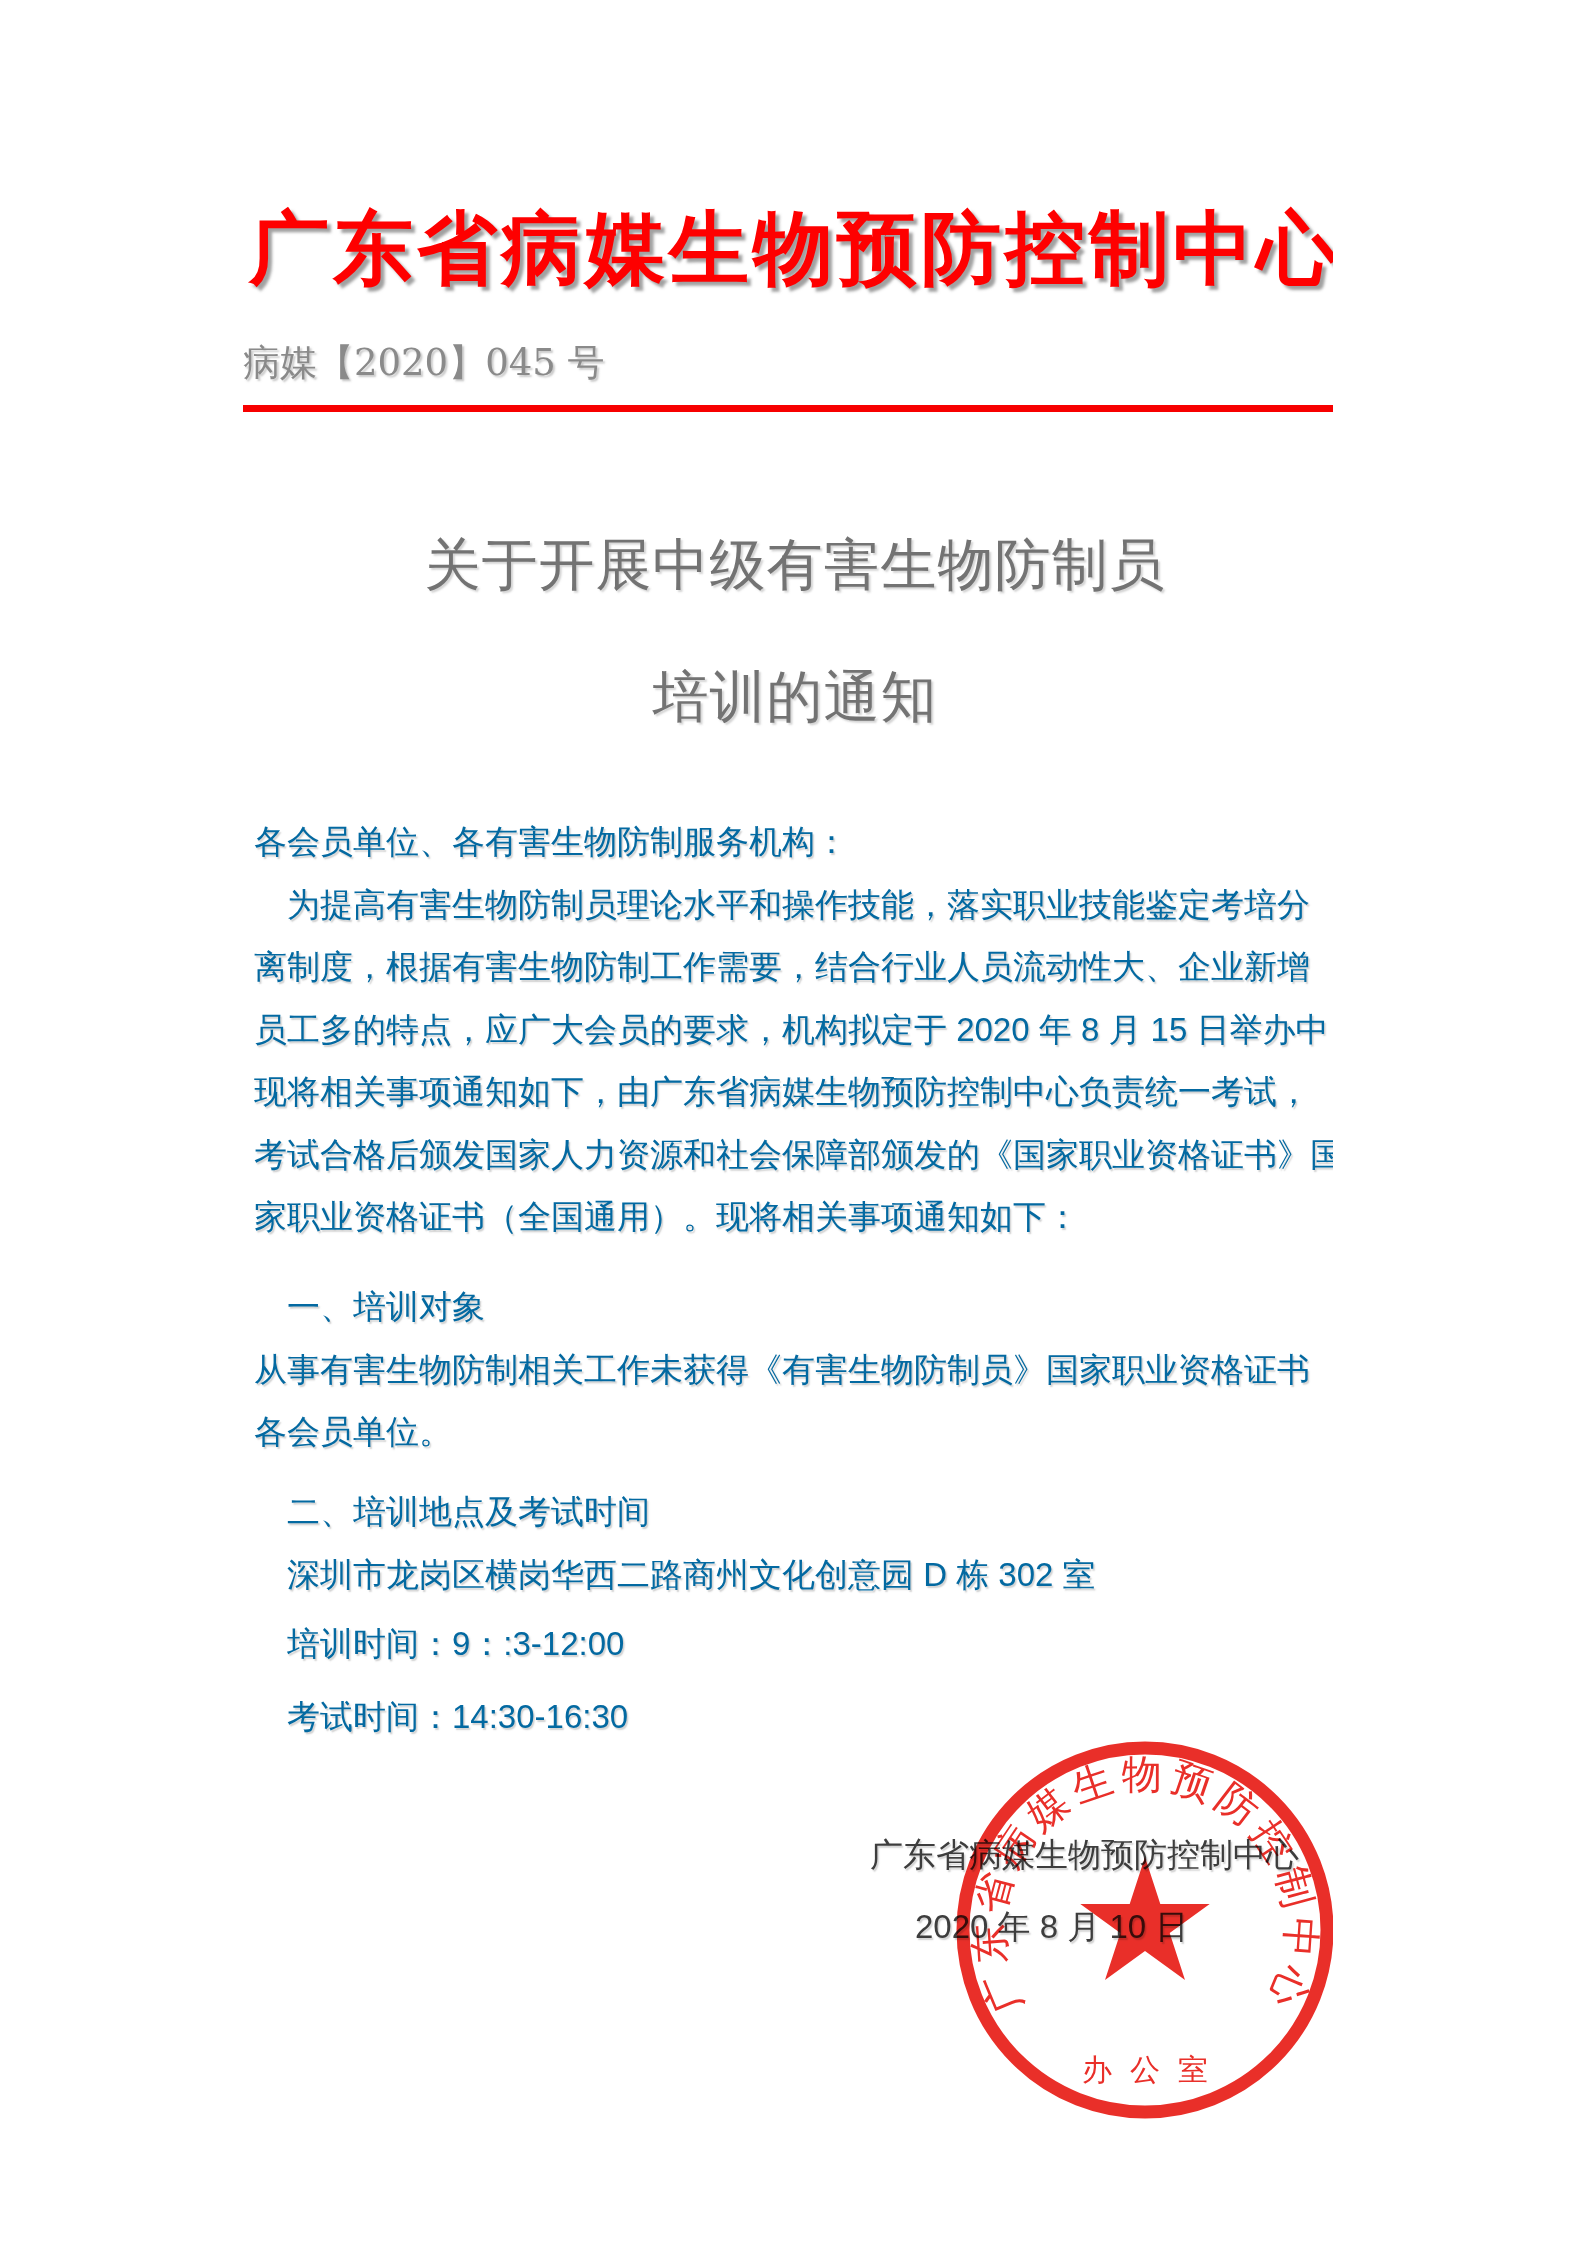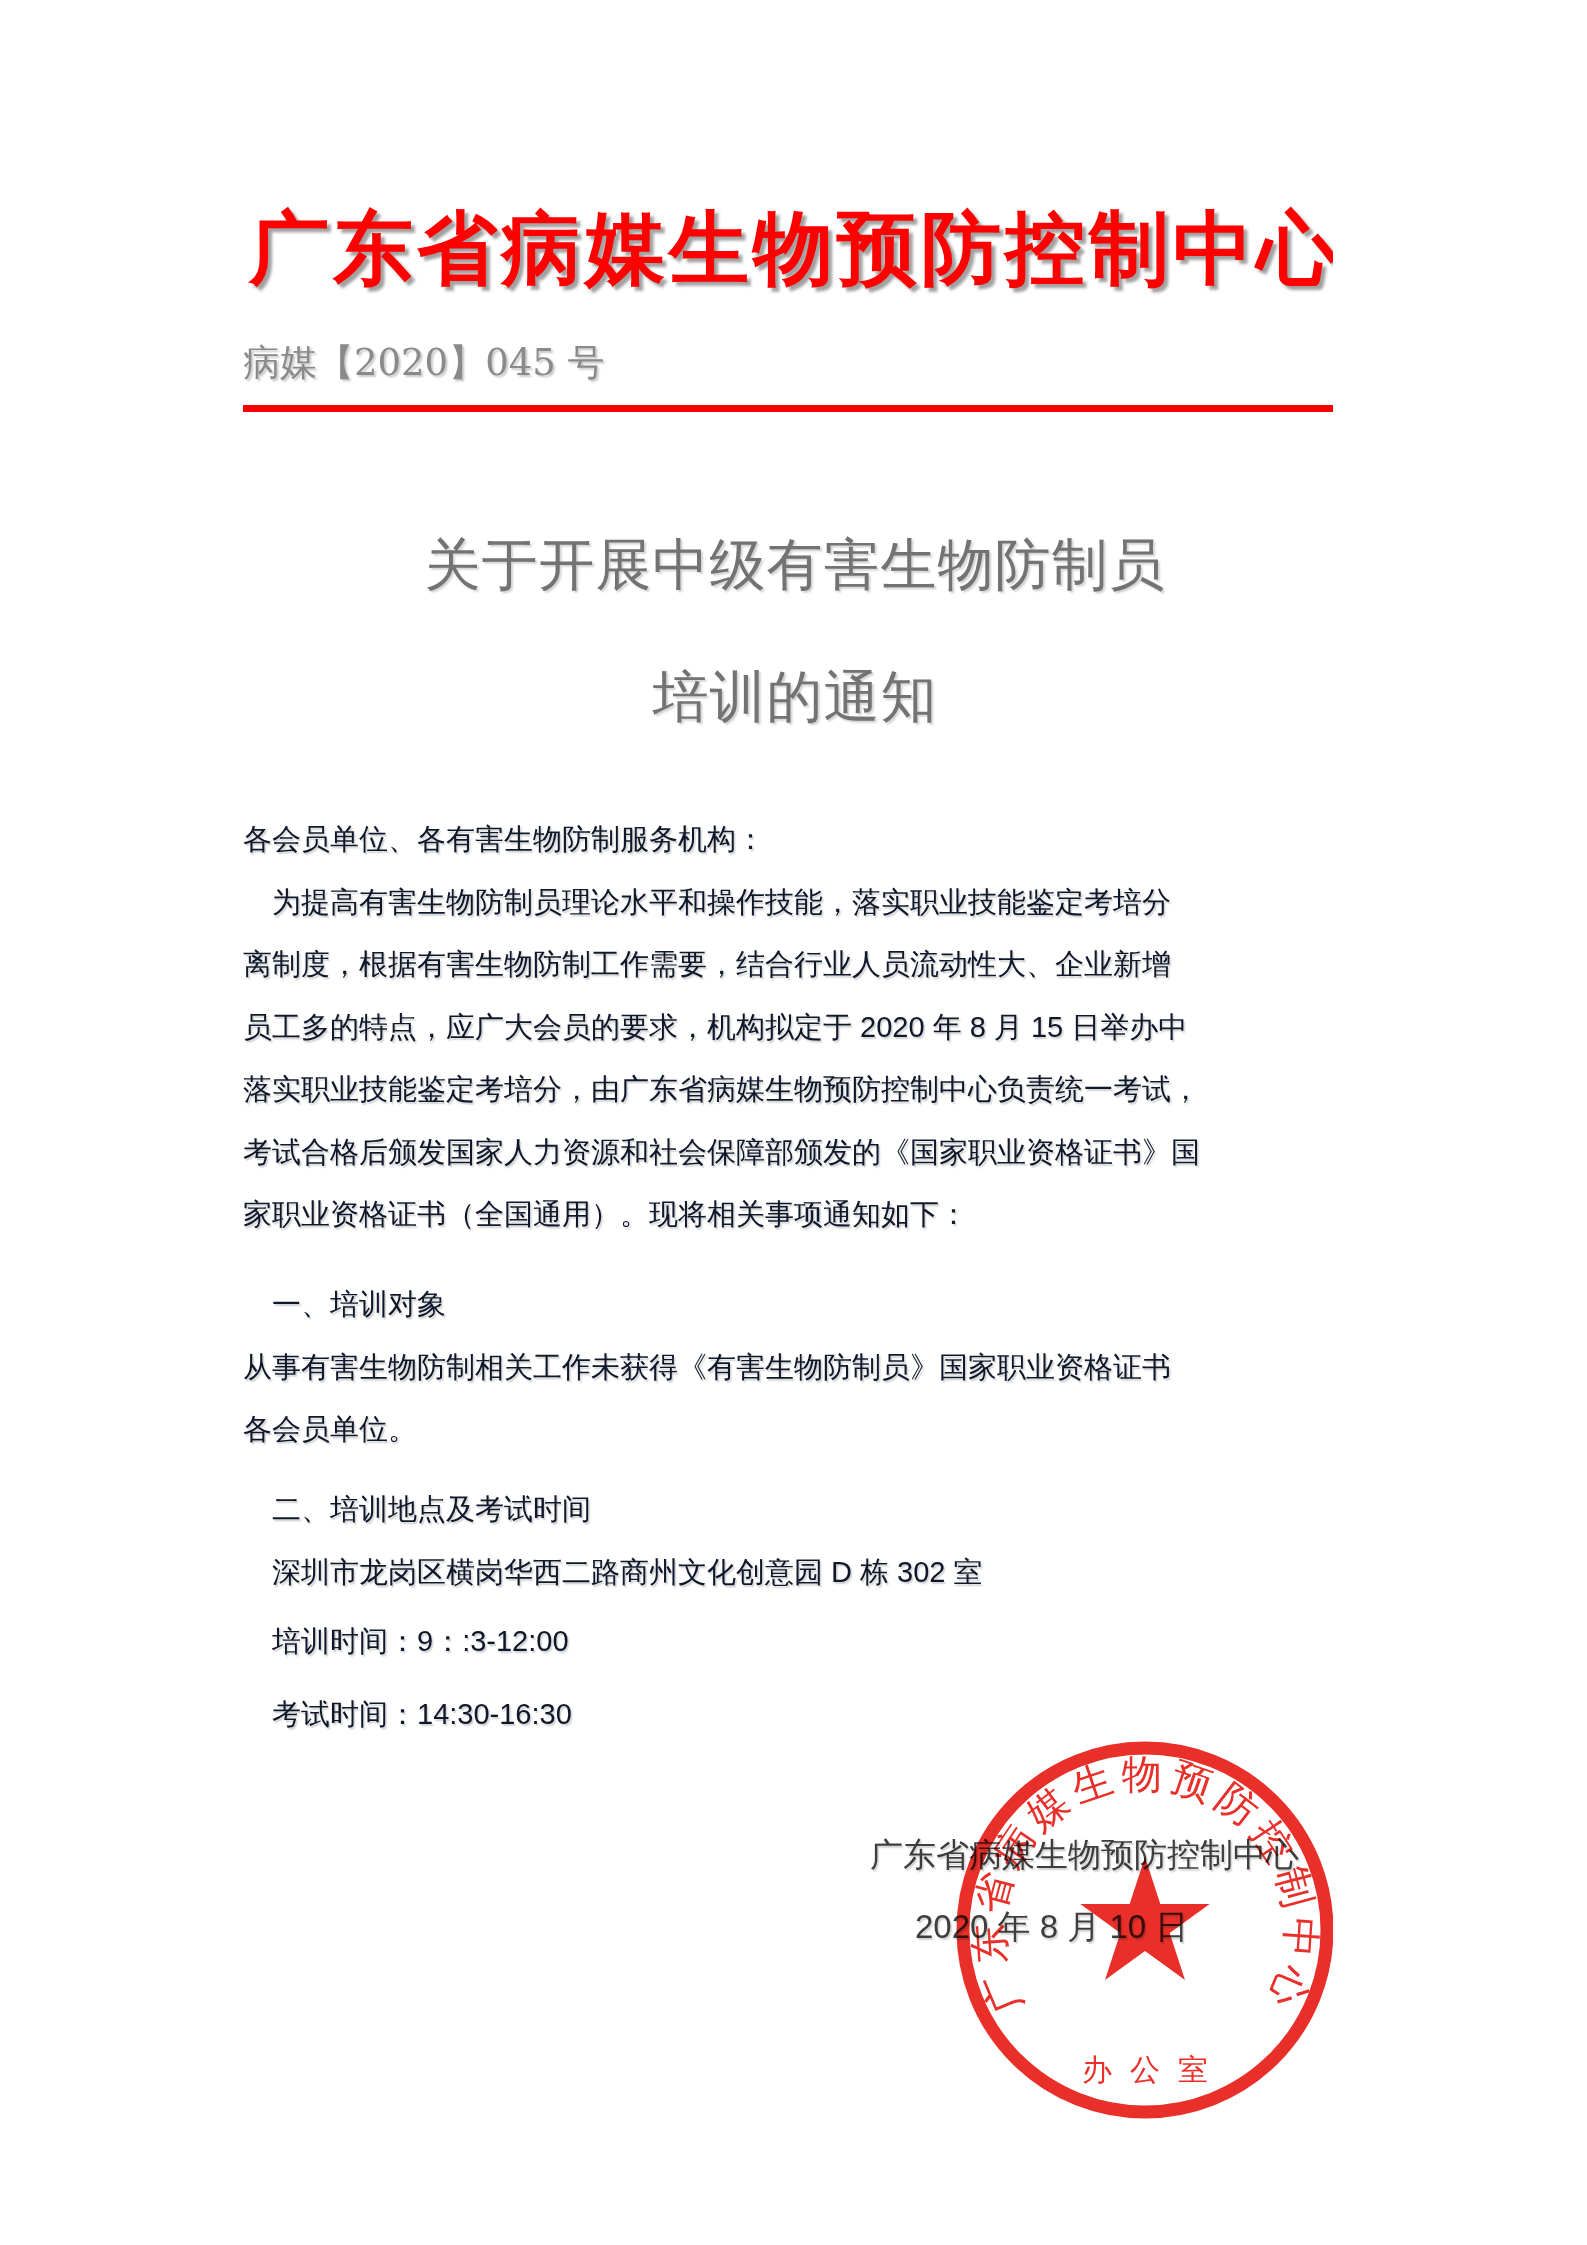--- a/index.html
+++ b/index.html
@@ -29,22 +29,22 @@
   }
   .doc-title{
     position:absolute;left:243px;width:1104px;
     font-size:56px;font-weight:500;color:#737373;text-align:center;
     letter-spacing:1px;white-space:nowrap;
     text-shadow:2px 2px 2px rgba(160,160,160,.45);
   }
   .doc-title.l1{top:528px;}
   .doc-title.l2{top:660px;}
   .bline{
-    position:absolute;left:243px;width:1160px;height:44px;
-    font-size:29px;color:#0f172a;white-space:pre;
+    position:absolute;left:254px;width:1160px;height:44px;
+    font-size:33px;color:#0369a1;white-space:pre;
     text-shadow:1.5px 1.5px 1.5px rgba(150,150,150,.45);
   }
   .sig{
     position:absolute;
     font-size:33px;color:#3d3d3d;white-space:pre;
     text-shadow:1.5px 1.5px 1.5px rgba(150,150,150,.45);
   }
   .sig.org{top:1833px;left:870px;}
   .sig.date{top:1905px;left:915px;}
   .seal{
@@ -64,21 +64,21 @@
 
   <div class="red-rule"></div>
 
   <div class="doc-title l1">关于开展中级有害生物防制员</div>
   <div class="doc-title l2">培训的通知</div>
 
   <div class="bline" style="top:820px">各会员单位、各有害生物防制服务机构：</div>
   <div class="bline" style="top:883px">　为提高有害生物防制员理论水平和操作技能，落实职业技能鉴定考培分</div>
   <div class="bline" style="top:945px">离制度，根据有害生物防制工作需要，结合行业人员流动性大、企业新增</div>
   <div class="bline" style="top:1008px">员工多的特点，应广大会员的要求，机构拟定于 2020 年 8 月 15 日举办中</div>
-  <div class="bline" style="top:1070px">落实职业技能鉴定考培分，由广东省病媒生物预防控制中心负责统一考试，</div>
+  <div class="bline" style="top:1070px">现将相关事项通知如下，由广东省病媒生物预防控制中心负责统一考试，</div>
   <div class="bline" style="top:1133px">考试合格后颁发国家人力资源和社会保障部颁发的《国家职业资格证书》国</div>
   <div class="bline" style="top:1195px">家职业资格证书（全国通用）。现将相关事项通知如下：</div>
   <div class="bline" style="top:1285px">　一、培训对象</div>
   <div class="bline" style="top:1348px">从事有害生物防制相关工作未获得《有害生物防制员》国家职业资格证书</div>
   <div class="bline" style="top:1410px">各会员单位。</div>
   <div class="bline" style="top:1490px">　二、培训地点及考试时间</div>
   <div class="bline" style="top:1553px">　深圳市龙岗区横岗华西二路商州文化创意园 D 栋 302 室</div>
   <div class="bline" style="top:1622px">　培训时间：9：:3-12:00</div>
   <div class="bline" style="top:1695px">　考试时间：14:30-16:30</div>
 

